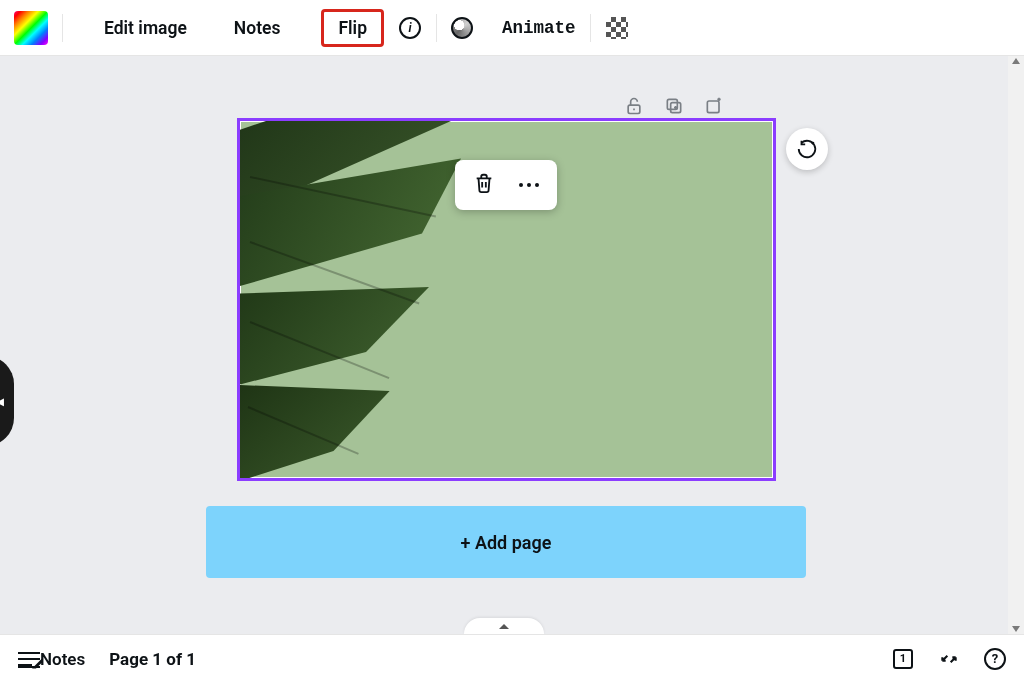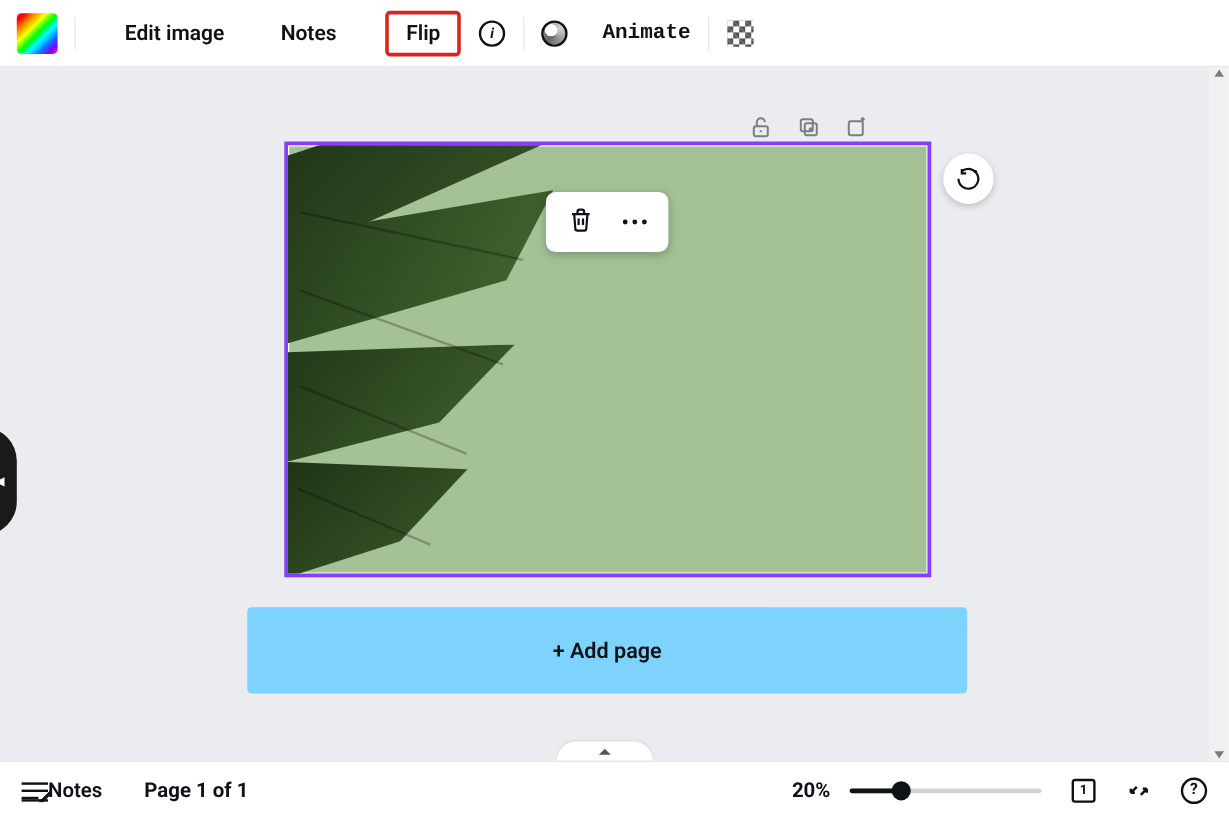--- a/index.html
+++ b/index.html
@@ -135,21 +135,21 @@
   }
   .notes{display:flex;align-items:center;gap:0;font-weight:600;font-size:17px;}
   .notes-icon{width:22px;height:18px;position:relative;}
   .notes-icon::before{content:"";position:absolute;inset:0;border-bottom:2px solid #0d1216;}
   .notes-icon span{position:absolute;height:2px;background:#0d1216;}
   .nline1{top:2px;left:0;width:22px;}
   .nline2{top:8px;left:0;width:22px;}
   .nline3{top:14px;left:0;width:14px;}
   .pencil{position:absolute;right:-2px;bottom:-1px;width:10px;height:10px;background:#0d1216;clip-path:polygon(0 100%,100% 0,100% 40%,40% 100%);}
 
-  .page-info{font-weight:700;font-size:17px;margin-left:11px;}
+  .page-info{font-weight:700;font-size:17px;}
   .spacer{flex:1;}
   .zoom{display:flex;align-items:center;gap:16px;}
   .zoom-label{font-weight:700;font-size:17px;}
   .slider{position:relative;width:160px;height:4px;background:#d0d2d6;border-radius:2px;}
   .slider .track-fill{position:absolute;left:0;top:0;height:4px;width:27%;background:#0d1216;border-radius:2px;}
   .slider .knob{position:absolute;left:27%;top:50%;transform:translate(-50%,-50%);width:16px;height:16px;border-radius:50%;background:#0d1216;}
   
   .bb-icon{width:22px;height:22px;display:flex;align-items:center;justify-content:center;color:#0d1216;}
   .grid-icon{width:20px;height:20px;border:2px solid #0d1216;border-radius:3px;position:relative;display:flex;align-items:center;justify-content:center;font-size:11px;font-weight:700;}
   .fullscreen-icon svg{width:20px;height:20px;}
@@ -270,27 +270,20 @@
     <div class="notes-icon">
       <span class="nline1"></span>
         <span class="nline2"></span>
         <span class="nline3"></span>
       <div class="pencil"></div>
     </div>
     <span>Notes</span>
   </div>
   <div class="page-info">Page 1 of 1</div>
   <div class="spacer"></div>
-  <div class="zoom">
-    <div class="zoom-label">20%</div>
-    <div class="slider">
-      <div class="track-fill"></div>
-      <div class="knob"></div>
-    </div>
-  </div>
   <div class="bb-icon">
     <div class="grid-icon">1</div>
   </div>
   <div class="bb-icon fullscreen-icon">
     <svg viewBox="0 0 24 24" fill="none" stroke="#0d1216" stroke-width="2.5">
       <path d="M4 14l6-6M4 14v-4M4 14h4"></path>
       <path d="M20 10l-6 6M20 10v4M20 10h-4"></path>
     </svg>
   </div>
   <div class="bb-icon">

